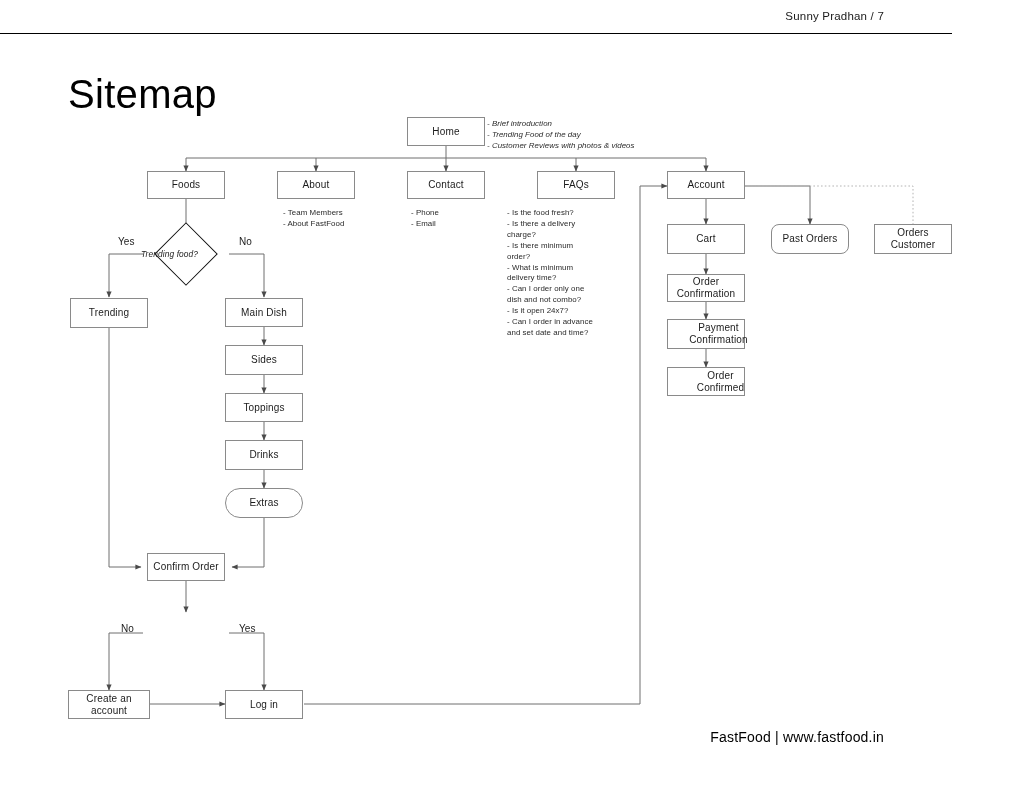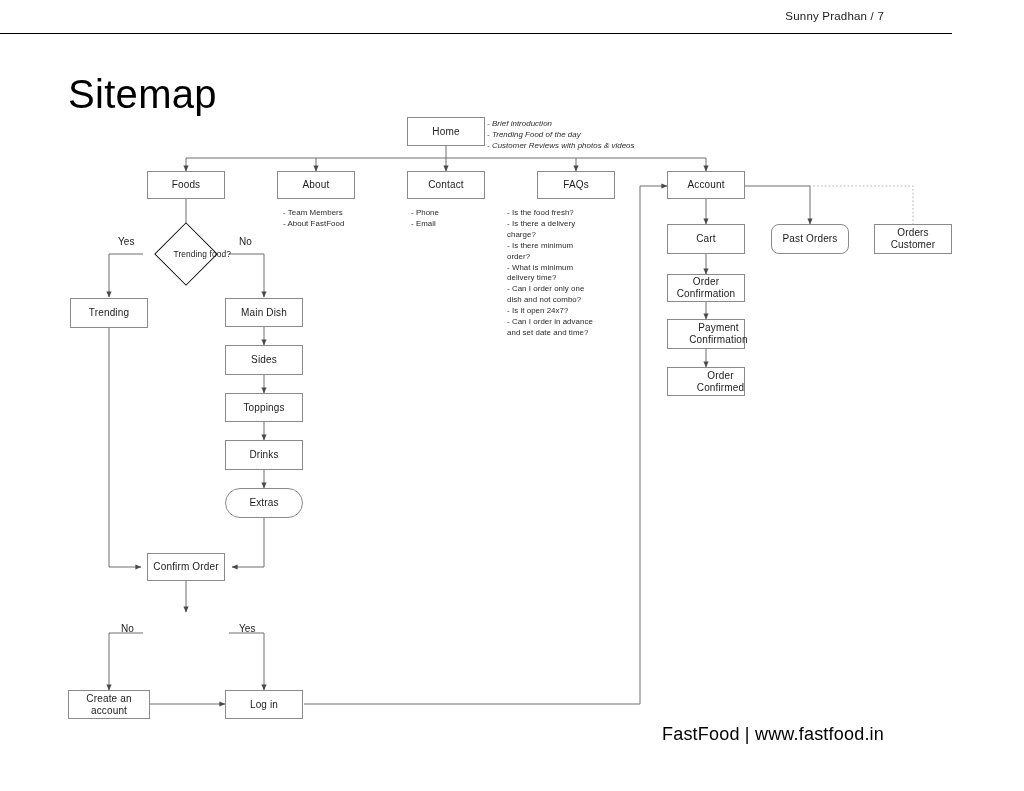--- a/index.html
+++ b/index.html
@@ -41,21 +41,21 @@
     top: 72px;
     font-size: 40px;
     font-weight: 300;
     color: #000000;
     letter-spacing: 0.3px;
   }
   .footer {
     position: absolute;
     right: 68px;
     bottom: 46px;
-    font-size: 18px;
+    font-size: 14px;
     color: #000000;
     letter-spacing: 0.2px;
     white-space: nowrap;
   }
 
   
   #diagram {
     position: absolute;
     left: 0;
     top: 0;
@@ -85,21 +85,22 @@
     color: #1b1b1b;
     letter-spacing: 0.15px;
     padding: 2px 3px;
   }
   .node.two-line { line-height: 1.25; }
 
   .diamond {
     position: absolute;
     display: flex;
     align-items: center;
-    justify-content: flex-end;
+    justify-content: flex-start;
+    font-style: italic;
   }
   .diamond .dshape {
     position: absolute;
     left: 50%;
     top: 50%;
     background: #ffffff;
     border: 1.2px solid #111111;
     transform: translate(-50%, -50%) rotate(45deg);
   }
   .diamond .dlabel {

